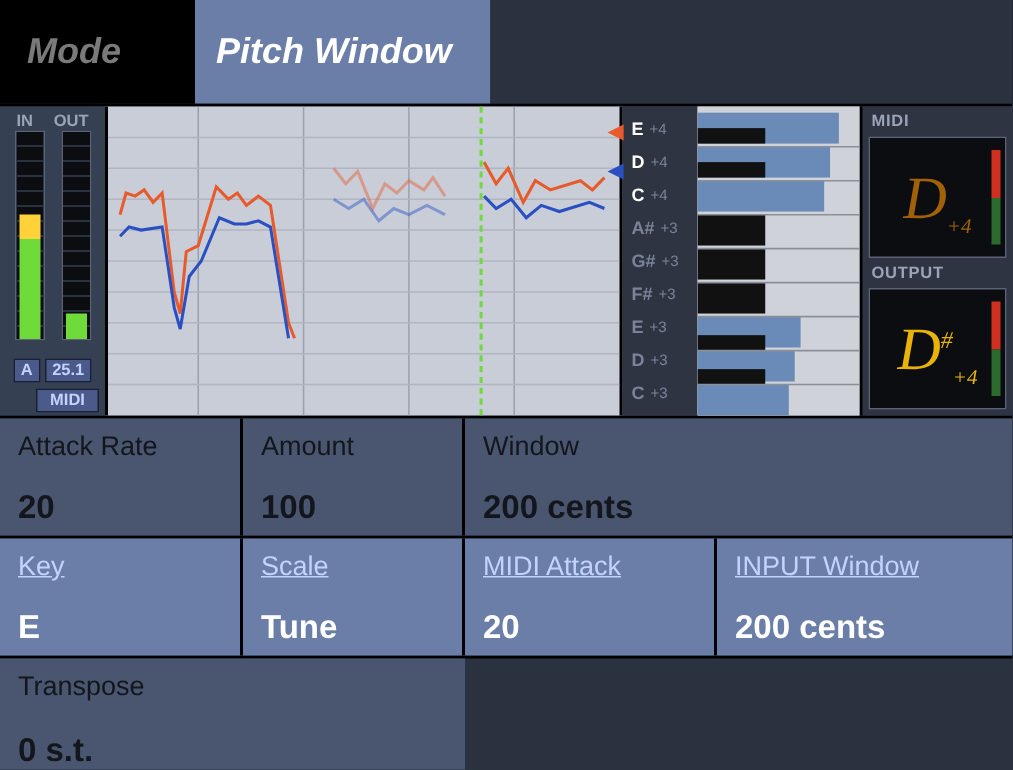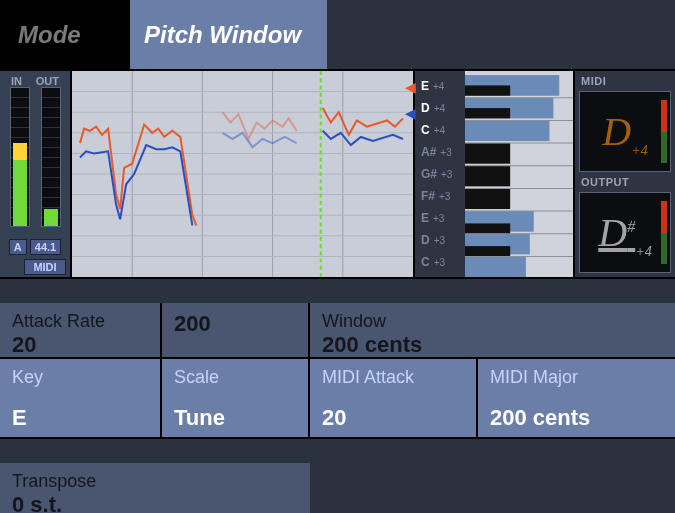--- a/index.html
+++ b/index.html
@@ -148,43 +148,43 @@
     background:#0b0d11;
     border:1px solid #5a6378;
     position:relative;
     display:flex; align-items:center; justify-content:center;
   }
   .io-box .note {
     font-size:40px; font-family: serif;
     font-style: italic;
   }
   .io-box.in .note { color:#a16207; }
-  .io-box.out .note { color:#a3a3a3;text-decoration:underline; }
+  .io-box.out .note { color:#eab308; }
   .io-box .sup { font-size:16px; position:relative; top:-14px; font-style: italic; }
   .io-box .sub { font-size:14px; position:relative; top:10px; font-style: italic; }
   .io-box .side-led { position:absolute; right:3px; top:8px; bottom:8px; width:6px; display:flex; flex-direction:column; }
   .side-led .red { flex:1; background:#d03020; }
   .side-led .green { flex:1; background:#2d6a2d; }
   
   .params {
     border-top: 2px solid #000;
   }
   .params .row { display:flex; height: 80px; border-bottom:2px solid #000; }
   .params .row:last-child { border-bottom:none; }
   .params .cell {
     border-right: 2px solid #000;
     padding: 8px 12px 6px 12px;
     display:flex; flex-direction:column; justify-content:space-between;
   }
   .params .cell:last-child { border-right:none;justify-content:space-between; }
   .params .cell .label { font-size:18px; color:#13161c; font-weight:normal; }
   .params .cell .value { font-size:22px; font-weight:bold; color:#13161c; }
-  .params .cell.dark { background:#4a5670;margin-top:24px; }
+  .params .cell.dark { background:#4a5670; }
   .params .cell.hi   { background:#6b7ea8; }
-  .params .cell.hi .label { color:#c4d2ff; }
+  .params .cell.hi .label { color:#c4d2ff;text-decoration:underline; }
   .params .cell.hi .value { color:#fff; }
   .row1 .c1{flex:0 0 162px}.row1 .c2{flex:0 0 148px}.row1 .c3{flex:1}
   .row2 .c1{flex:0 0 162px}.row2 .c2{flex:0 0 148px}.row2 .c3{flex:0 0 168px}.row2 .c4{flex:1}
   .row3 .c1{flex:0 0 310px}.row3 .c2{flex:1}
 </style>
 </head>
 <body>
 
 <div class="header">
   <div class="mode-tab">Mode</div>
@@ -204,21 +204,21 @@
           <div class="ticks"></div>
           <div class="bar-fill"></div>
         </div>
       <div class="bar-track bar-out">
           <div class="ticks"></div>
           <div class="bar-fill"></div>
         </div>
     </div>
     <div class="btnrow">
       <div class="mini-btn">A</div>
-      <div class="mini-btn">44.1</div>
+      <div class="mini-btn">25.1</div>
     </div>
     <div class="btnrow" style="width:100%;padding-left:20px;">
       <div class="mini-btn" style="flex:1">MIDI</div>
     </div>
   </div>
 
   <div class="graph">
     <svg viewBox="0 0 340 200" preserveAspectRatio="none">
 
       <g>
@@ -346,42 +346,43 @@
 
 </div>
 
 <div class="params">
   <div class="row row1">
     <div class="cell dark c1">
       <span class="label">Attack Rate</span>
       <span class="value">20</span>
     </div>
     <div class="cell dark c2">
-      <span class="value">200</span>
+      <span class="label">Amount</span>
+      <span class="value">100</span>
     </div>
     <div class="cell dark c3">
       <span class="label">Window</span>
       <span class="value">200 cents</span>
     </div>
   </div>
   <div class="row row2">
     <div class="cell hi c1">
       <span class="label">Key</span>
       <span class="value">E</span>
     </div>
     <div class="cell hi c2">
       <span class="label">Scale</span>
       <span class="value">Tune</span>
     </div>
     <div class="cell hi c3">
       <span class="label">MIDI Attack</span>
       <span class="value">20</span>
     </div>
     <div class="cell hi c4">
-      <span class="label">MIDI Major</span>
+      <span class="label">INPUT Window</span>
       <span class="value">200 cents</span>
     </div>
   </div>
   <div class="row row3">
     <div class="cell dark c1">
       <span class="label">Transpose</span>
       <span class="value">0 s.t.</span>
     </div>
   </div>
 </div>

